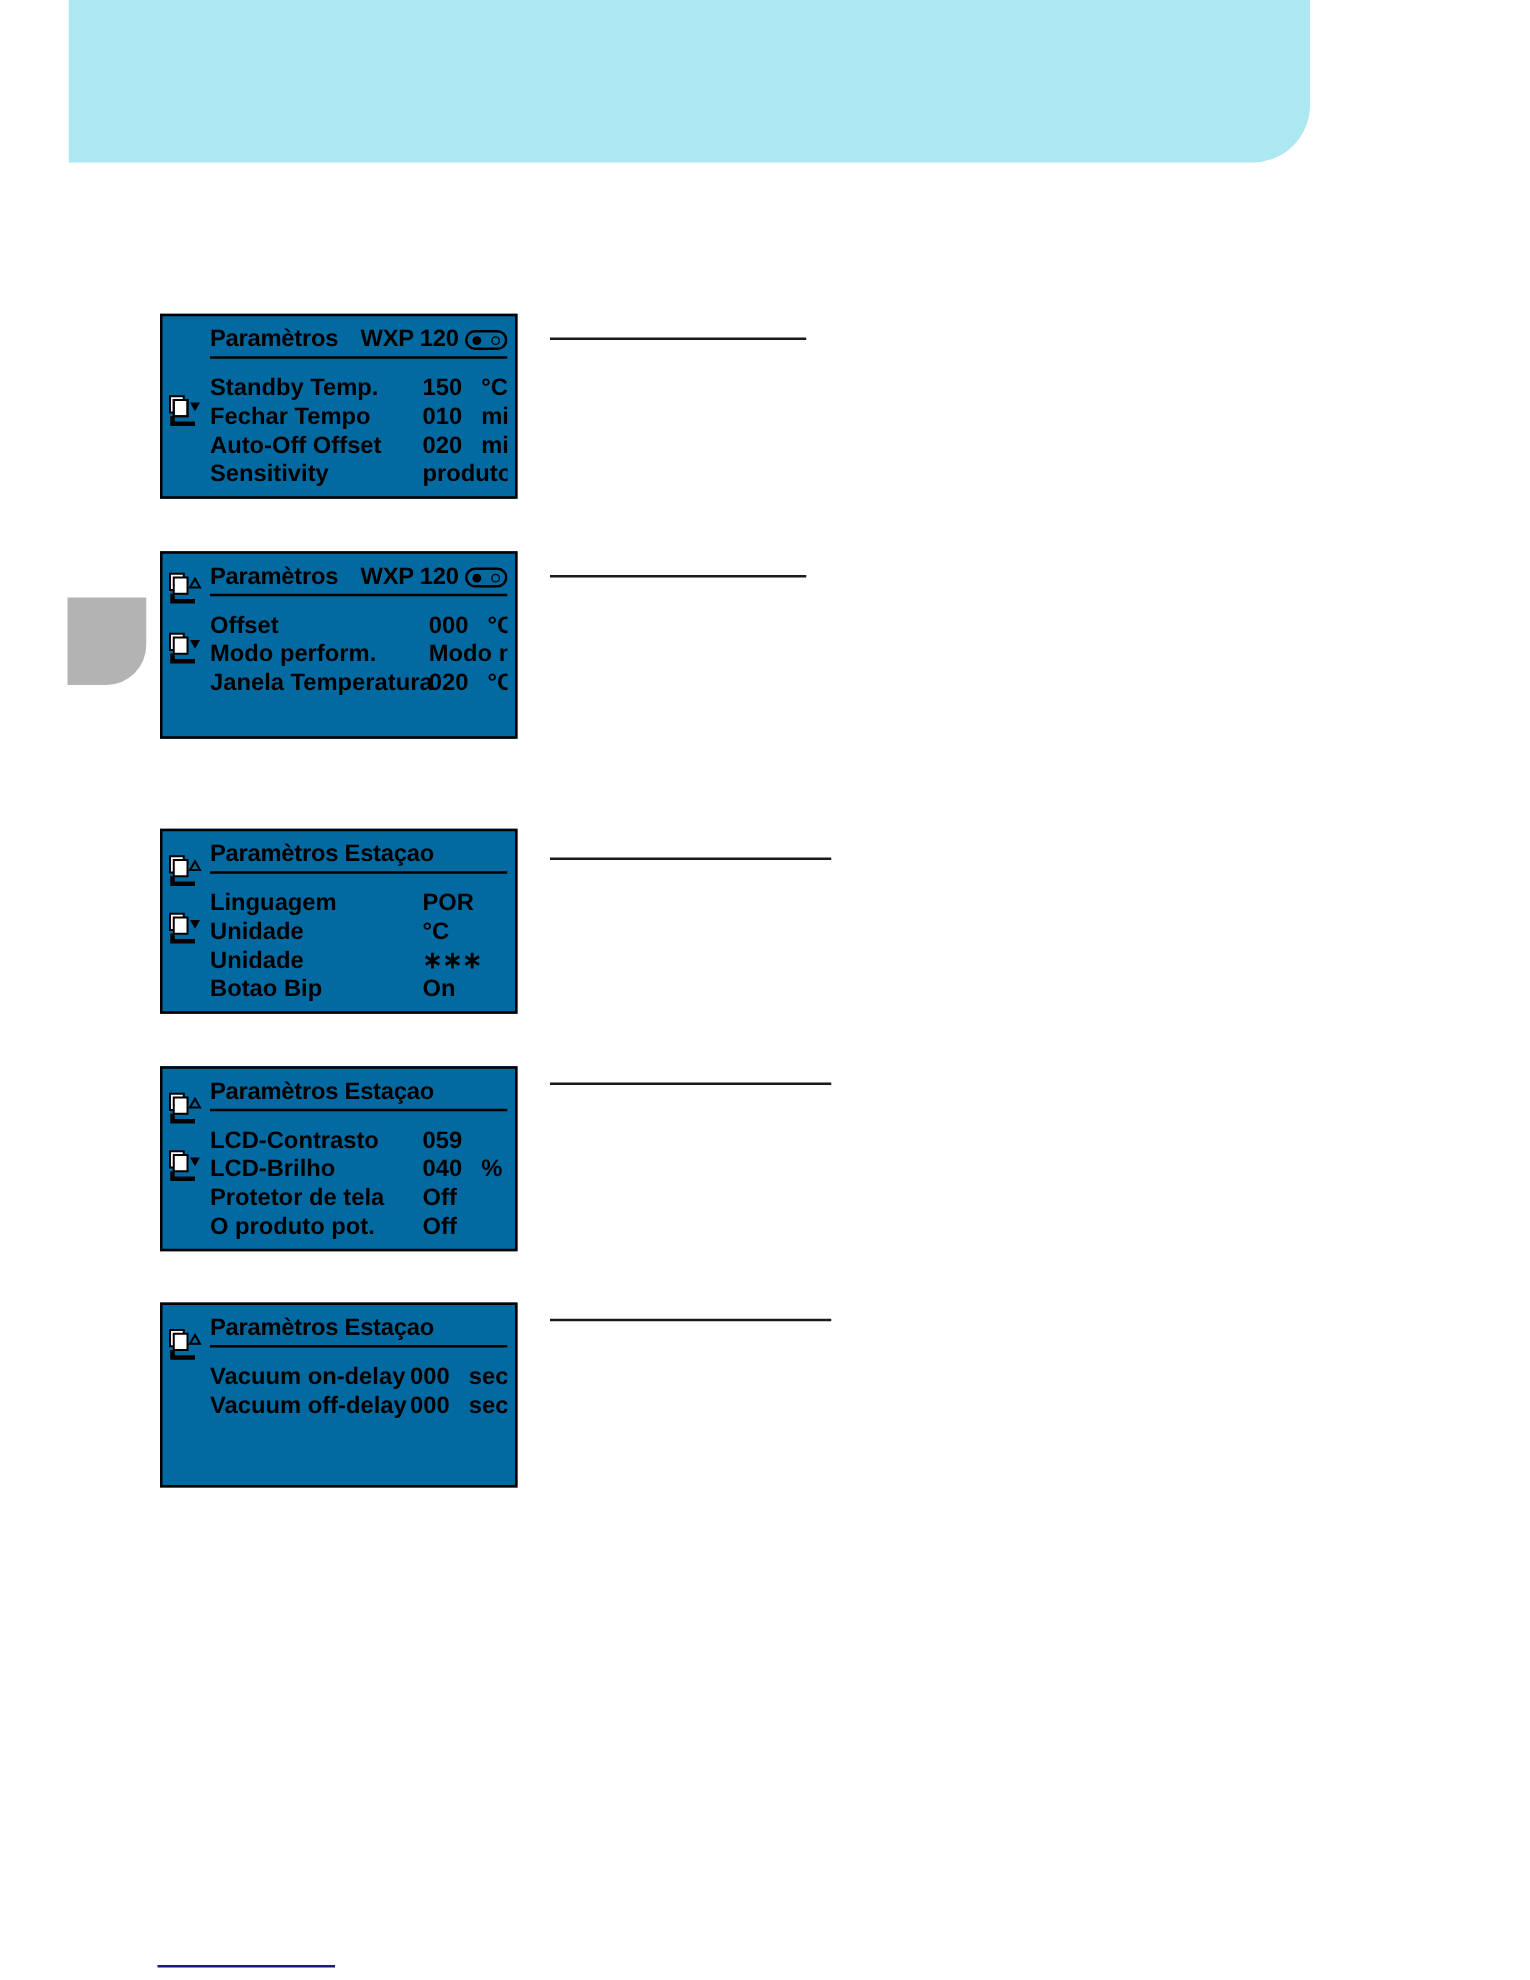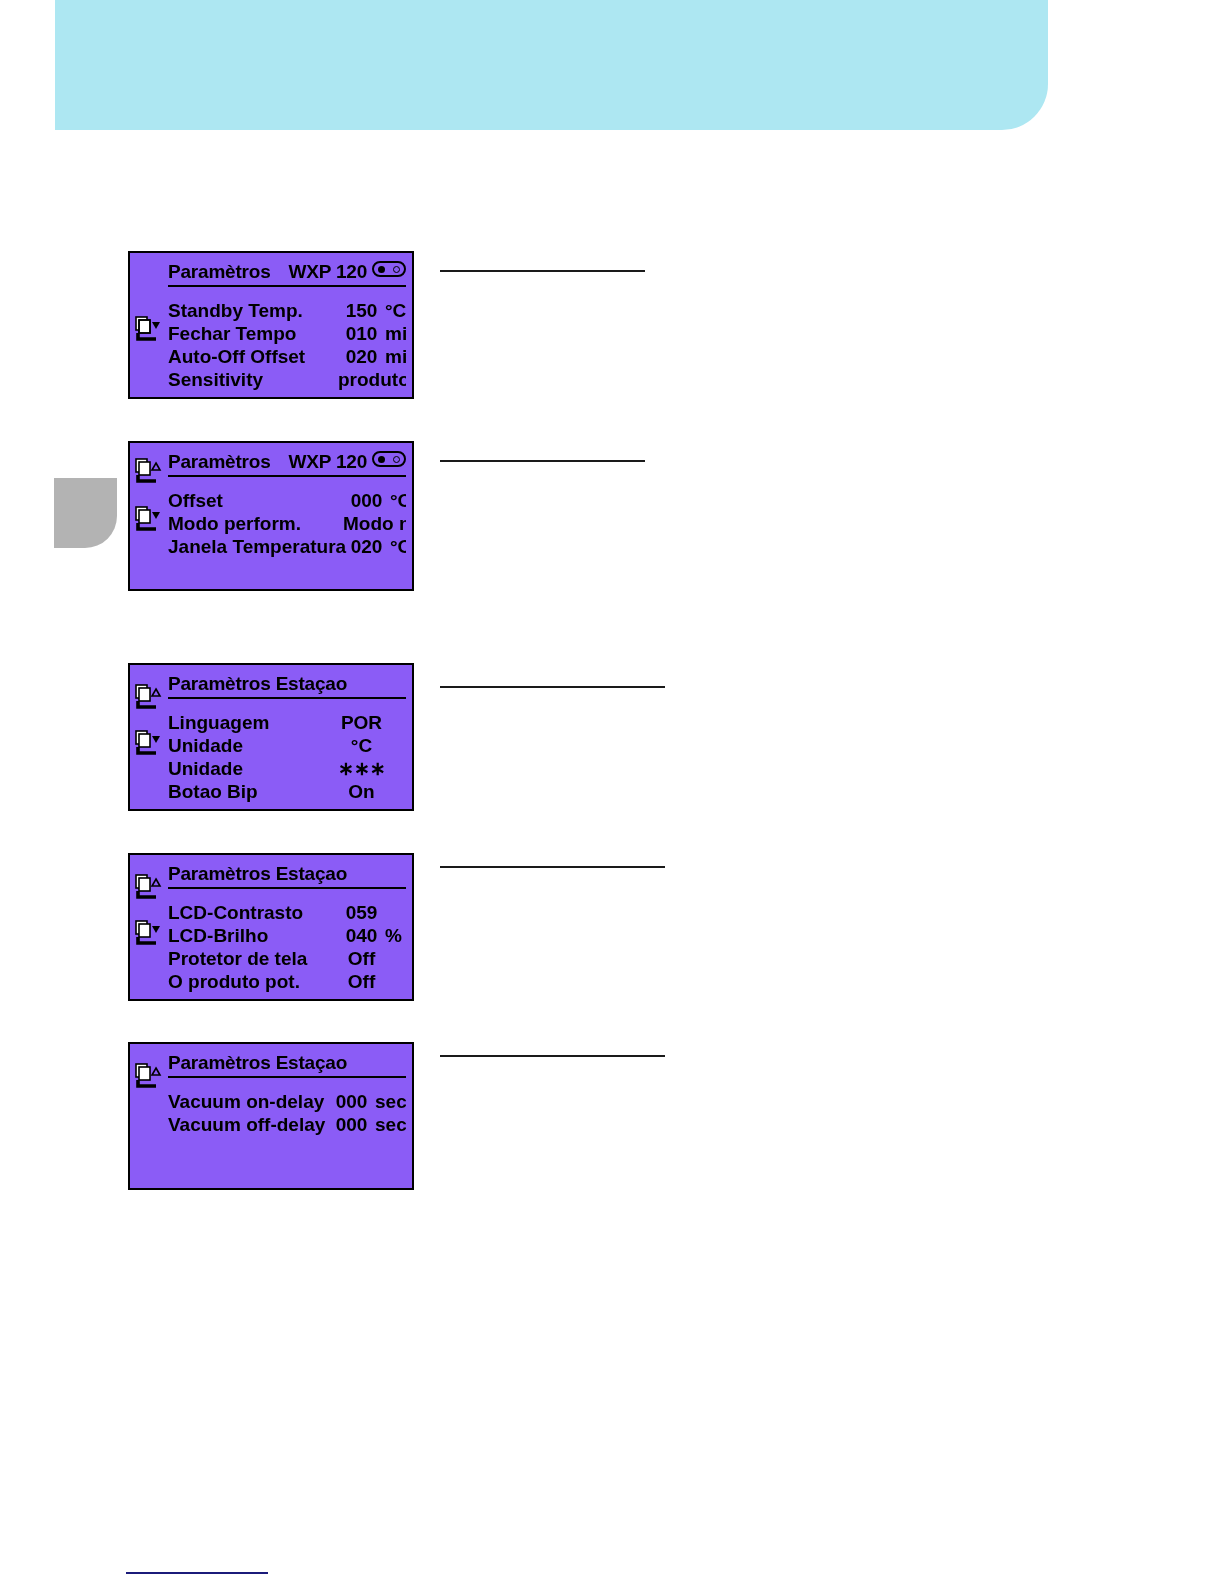--- a/index.html
+++ b/index.html
@@ -34,21 +34,21 @@
     width: 63px;
     height: 70px;
     background: #b3b3b3;
     border-bottom-right-radius: 32px;
   }
 
   
   .lcd-panel {
     position: absolute;
     border: 2px solid #000;
-    background: #8b5cf6;
+    background: #0369a1;
     box-sizing: border-box;
     font-family: "Liberation Sans", sans-serif;
     text-decoration: underline;
   }
   .lcd-inner {
     position: absolute;
     left: 38px;
     right: 6px;
     top: 6px;
     bottom: 6px;
@@ -63,20 +63,21 @@
     font-size: 19px;
     font-weight: bold;
     color: #000;
     letter-spacing: -0.2px;
     height: 25px;
     white-space: nowrap;
   }
   .lcd-title { }
   .lcd-right {
     display: flex;
+    align-items: center;
     gap: 5px;
   }
   .lcd-device-label {
     font-size: 19px;
     font-weight: bold;
   }
   .chan-indicator {
     display: inline-block;
     width: 34px;
     height: 16px;
@@ -122,21 +123,21 @@
   }
   .lcd-row {
     display: flex;
     font-size: 19px;
     font-weight: bold;
     color: #000;
     line-height: 23px;
     white-space: nowrap;
   }
   .lcd-row .r-label { flex: 0 0 auto; width: 170px; }
-  .lcd-row .r-value { flex: 0 0 auto; width: 47px; text-align: center; }
+  .lcd-row .r-value { flex: 0 0 auto; width: 47px; text-align: left; }
   .lcd-row .r-unit  { flex: 0 0 auto; }
   .lcd-row.wide .r-label { width: 160px; }
   .lcd-row.wide2 .r-label { width: 175px; }
 
   
   .lcd-footer {
     display: flex;
     align-items: center;
     justify-content: space-between;
     height: 24px;

